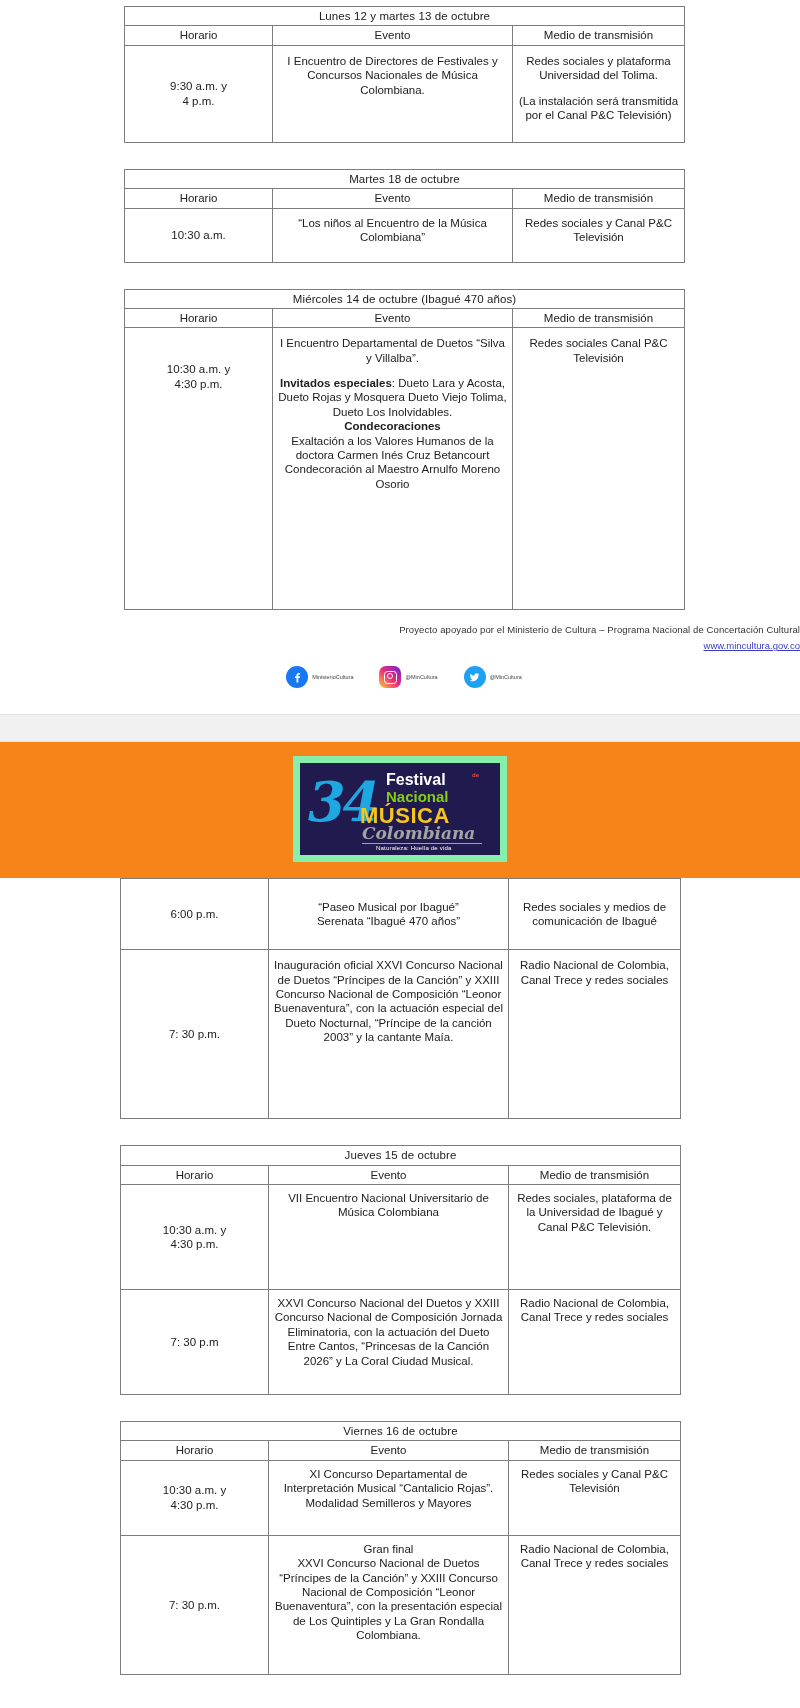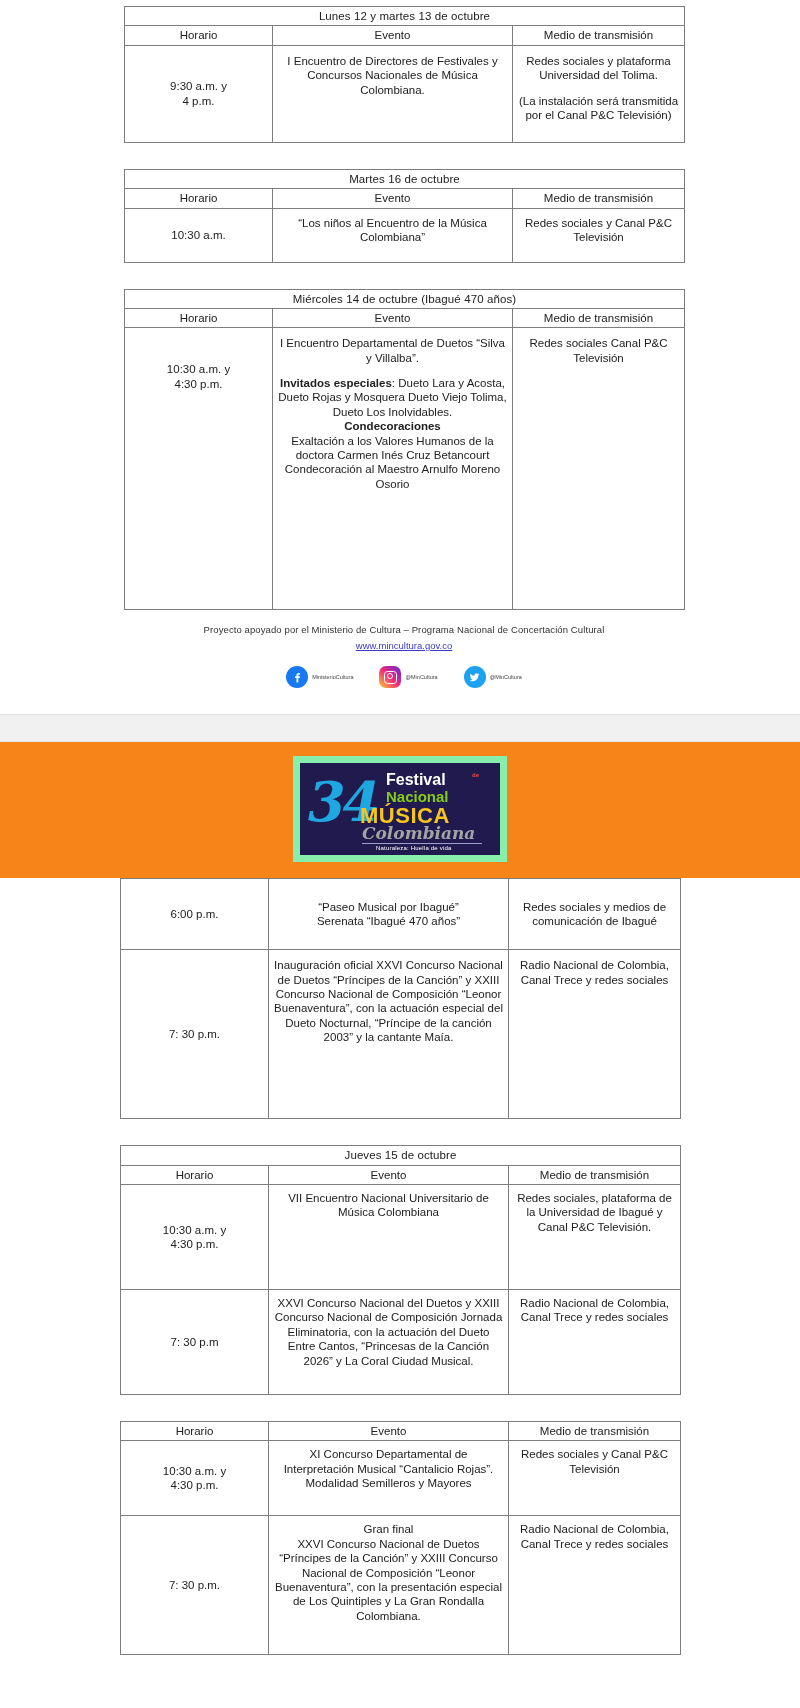--- a/index.html
+++ b/index.html
@@ -87,21 +87,21 @@
   td.tallF { height: 130px; margin-top: 20px; }
 
   .blank-line { display: block; height: 11px; }
   .bold { font-weight: bold; }
 
   .spacer-sm { height: 18px; }
   .spacer-md { height: 26px; }
 
   
   .credits {
-    text-align: center;
+    text-align: right;
     padding-top: 14px;
   }
   .credits-line {
     font-size: 9.5px;
     color: #333;
     letter-spacing: .1px;
   }
   .credits-url {
     font-size: 9.5px;
     color: #3b3bc4;
@@ -298,21 +298,21 @@
 
     <div class="tbl-wrap">
       <table class="sched">
         <colgroup>
             <col class="col-h">
             <col class="col-e">
             <col class="col-m">
           </colgroup>
         <tbody>
           <tr class="day-title">
-            <td colspan="3">Martes 16 de octubre</td>
+            <td colspan="3">Martes 18 de octubre</td>
           </tr>
           <tr class="col-head">
             <td>Horario</td>
             <td>Evento</td>
             <td>Medio de transmisión</td>
           </tr>
           <tr>
             <td class="cell tallA">10:30 a.m.</td>
             <td class="cell tallA" style="vertical-align:top;padding-top:7px">“Los niños al Encuentro de la Música Colombiana”</td>
             <td class="cell tallA" style="vertical-align:top;padding-top:7px">Redes sociales y Canal P&amp;C Televisión</td>
@@ -464,20 +464,23 @@
     <div class="spacer-md"></div>
 
     <div class="tbl-wrap">
       <table class="sched">
         <colgroup>
             <col class="col-h">
             <col class="col-e">
             <col class="col-m">
           </colgroup>
         <tbody>
+          <tr class="day-title">
+            <td colspan="3">Viernes 16 de octubre</td>
+          </tr>
           <tr class="col-head">
             <td>Horario</td>
             <td>Evento</td>
             <td>Medio de transmisión</td>
           </tr>
           <tr>
             <td class="cell tallE" style="white-space:pre-line">10:30 a.m. y
 4:30 p.m.</td>
             <td class="cell tallE" style="vertical-align:top;padding-top:6px;white-space:pre-line">XI Concurso Departamental de Interpretación Musical “Cantalicio Rojas”.
 Modalidad Semilleros y Mayores</td>

